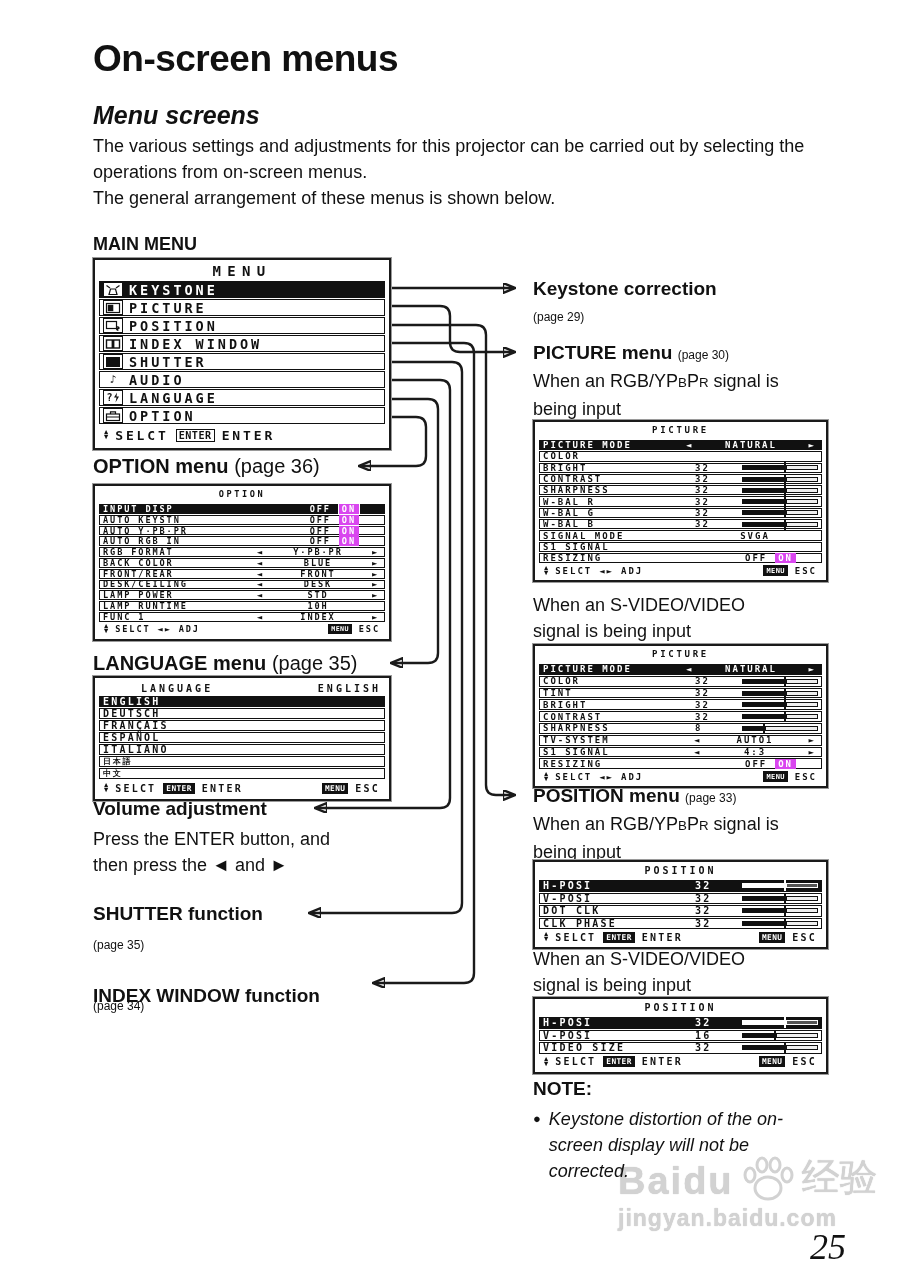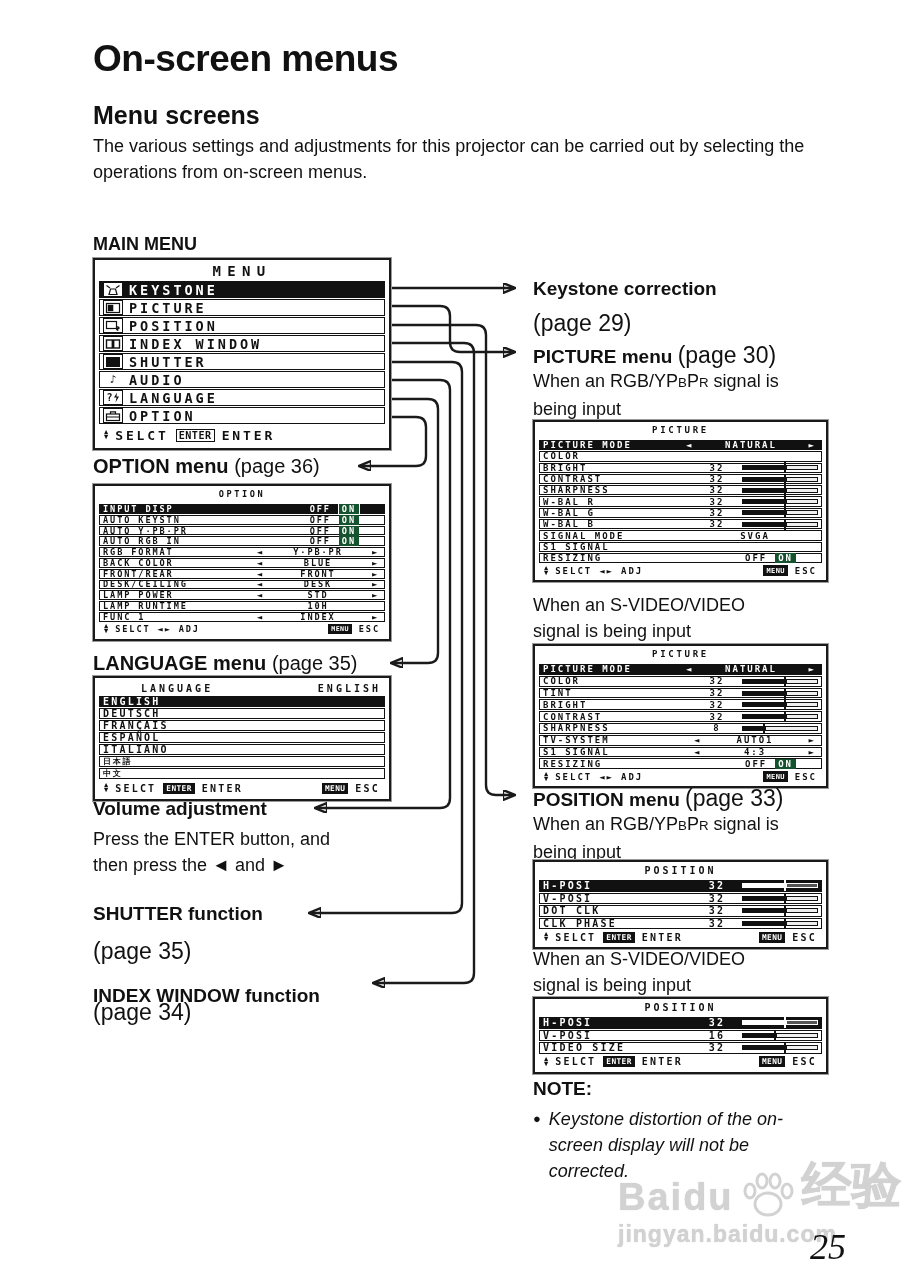--- a/index.html
+++ b/index.html
@@ -4,43 +4,43 @@
 <style>
   * { margin:0; padding:0; box-sizing:border-box; }
   body { background:#fff; }
   .page { position:relative; width:903px; height:1280px; background:#fff; overflow:hidden;
           font-family:"Liberation Sans", sans-serif; color:#111; }
   .abs { position:absolute; z-index:2; }
   .h1 { font-size:37px; font-weight:bold; letter-spacing:-0.5px; }
   .h2 { font-size:25px; font-weight:bold; }
   .body-txt { font-size:18px; line-height:26px; }
   .h3 { font-size:19px; font-weight:bold; }
-  .h3 .pg, .pg { font-weight:normal; font-size:23px; }
+  .h3 .pg, .pg { font-weight:normal; font-size:12px; }
   .subcap { font-size:0.74em; }
   .note-row { display:flex; gap:8px; width:300px; }
   .note-bullet { font-size:13px; line-height:26px; }
 
   
   .osd { position:absolute; z-index:2; background:#fff; border:2px solid #1a1a1a;
          outline:1px solid #9a9a9a; padding:3px 4px 4px 4px;
          font-family:"DejaVu Sans Mono", monospace; font-weight:bold; color:#111; }
   .osd .title { text-align:center; letter-spacing:.3em; font-size:var(--fs); height:14px; }
   .osd .title2 { display:flex; align-items:center; font-size:var(--fs); height:14px; letter-spacing:.3em; }
   .osd .row { display:flex; align-items:center; border:1px solid #111; margin-top:1px;
               padding:0 3px; height:var(--rh); font-size:var(--fs); letter-spacing:.22em;
               background:#fff; overflow:visible; }
   .osd .row .lbl { flex:1; white-space:nowrap; }
   .osd .row.inv { background:#111; color:#fff; border-color:#111; }
-  .onbox { background:#14532d; color:#fff; padding:0 3px; margin-left:8px; }
+  .onbox { background:#d946ef; color:#fff; padding:0 3px; margin-left:8px; }
   .row.inv .onbox { outline:1px solid #fff; }
   .offon { display:flex; align-items:center; margin-right:22px; }
   .cho { display:flex; align-items:center; justify-content:space-between; width:122px; margin-right:2px; }
   .plainval { width:122px; text-align:center; margin-right:2px; }
   .sld { display:flex; align-items:center; }
-  .sld .val { width:26px; text-align:center; margin-right:12px; }
+  .sld .val { width:26px; text-align:left; margin-right:21px; }
   .bar { display:flex; align-items:center; width:76px; height:9px; }
   .bar .fill { height:5px; background:#111; }
   .bar .tick { width:2px; height:11px; background:#111; flex:none; }
   .bar .rest { flex:1; height:5px; border:1px solid #111; background:#eee; }
   .row.inv .bar .fill, .row.inv .bar .tick { background:#fff; }
   .row.inv .bar .rest { border-color:#fff; background:#555; }
   .foot { display:flex; align-items:center; gap:7px; padding:2px 5px 0 5px;
           font-size:var(--fs); letter-spacing:.22em; height:16px; }
   .foot .fspacer { flex:1; }
   .ud { display:flex; flex-direction:column; line-height:5px; font-size:7px; letter-spacing:0; }
@@ -65,32 +65,33 @@
   .osd-pic2 .foot { height:13px; }
   .osd-pos { --fs:10px; --rh:11.5px; width:295px; }
   .osd-pos .foot { height:14px; }
 
   .connectors { position:absolute; left:0; top:0; z-index:1; pointer-events:none; }
   .connectors path { stroke:#1a1a1a; stroke-width:2.4; fill:none; }
 
   .watermark { color:#d2d2d2; text-shadow:0 0 1px #bdbdbd; z-index:1; }
   .wm-row { display:flex; align-items:flex-end; gap:8px; }
   .wm-brand { font-size:38px; font-weight:bold; letter-spacing:2px; }
-  .wm-cn { font-size:50px; font-weight:bold;text-align:center; }
+  .wm-cn { font-size:38px; font-weight:normal;text-align:center; }
   .wm-url { font-size:23px; font-weight:bold; margin-top:2px; letter-spacing:1px; }
   .pageno { font-family:"Liberation Serif", serif; font-style:italic; font-size:36px; }
 </style>
 </head>
 <body>
 
 <div class="page">
 
   <div class="abs h1" style="left:93px; top:38px;">On-screen menus</div>
-  <div class="abs h2" style="left:93px; top:101px;">Menu screens</div>
+  <div class="abs h2" style="left:93px; top:101px;font-style:italic;">Menu screens</div>
   <div class="abs body-txt" style="left:93px; top:133px; width:745px;">The various settings and adjustments for this projector can be carried out by selecting the operations from on-screen menus.</div>
+  <div class="abs body-txt" style="left:93px; top:185px; width:745px;">The general arrangement of these menus is shown below.</div>
   <div class="abs h3" style="left:93px; top:234px; font-size:18px;">MAIN MENU</div>
 
   <div class="osd osd-main" style="left:93px; top:258px;">
     <div class="title">MENU</div>
 
     <div class="row inv">
       <span class="micon">
           <svg width="16" height="12" viewBox="0 0 16 12">
             <path d="M4,10.5 L12,10.5 L10.5,5 L5.5,5 Z" fill="none" stroke="#111" stroke-width="1.2"></path>
             <path d="M1.5,1.5 L5,4 M14.5,1.5 L11,4" stroke="#111" stroke-width="1.2" fill="none"></path>

